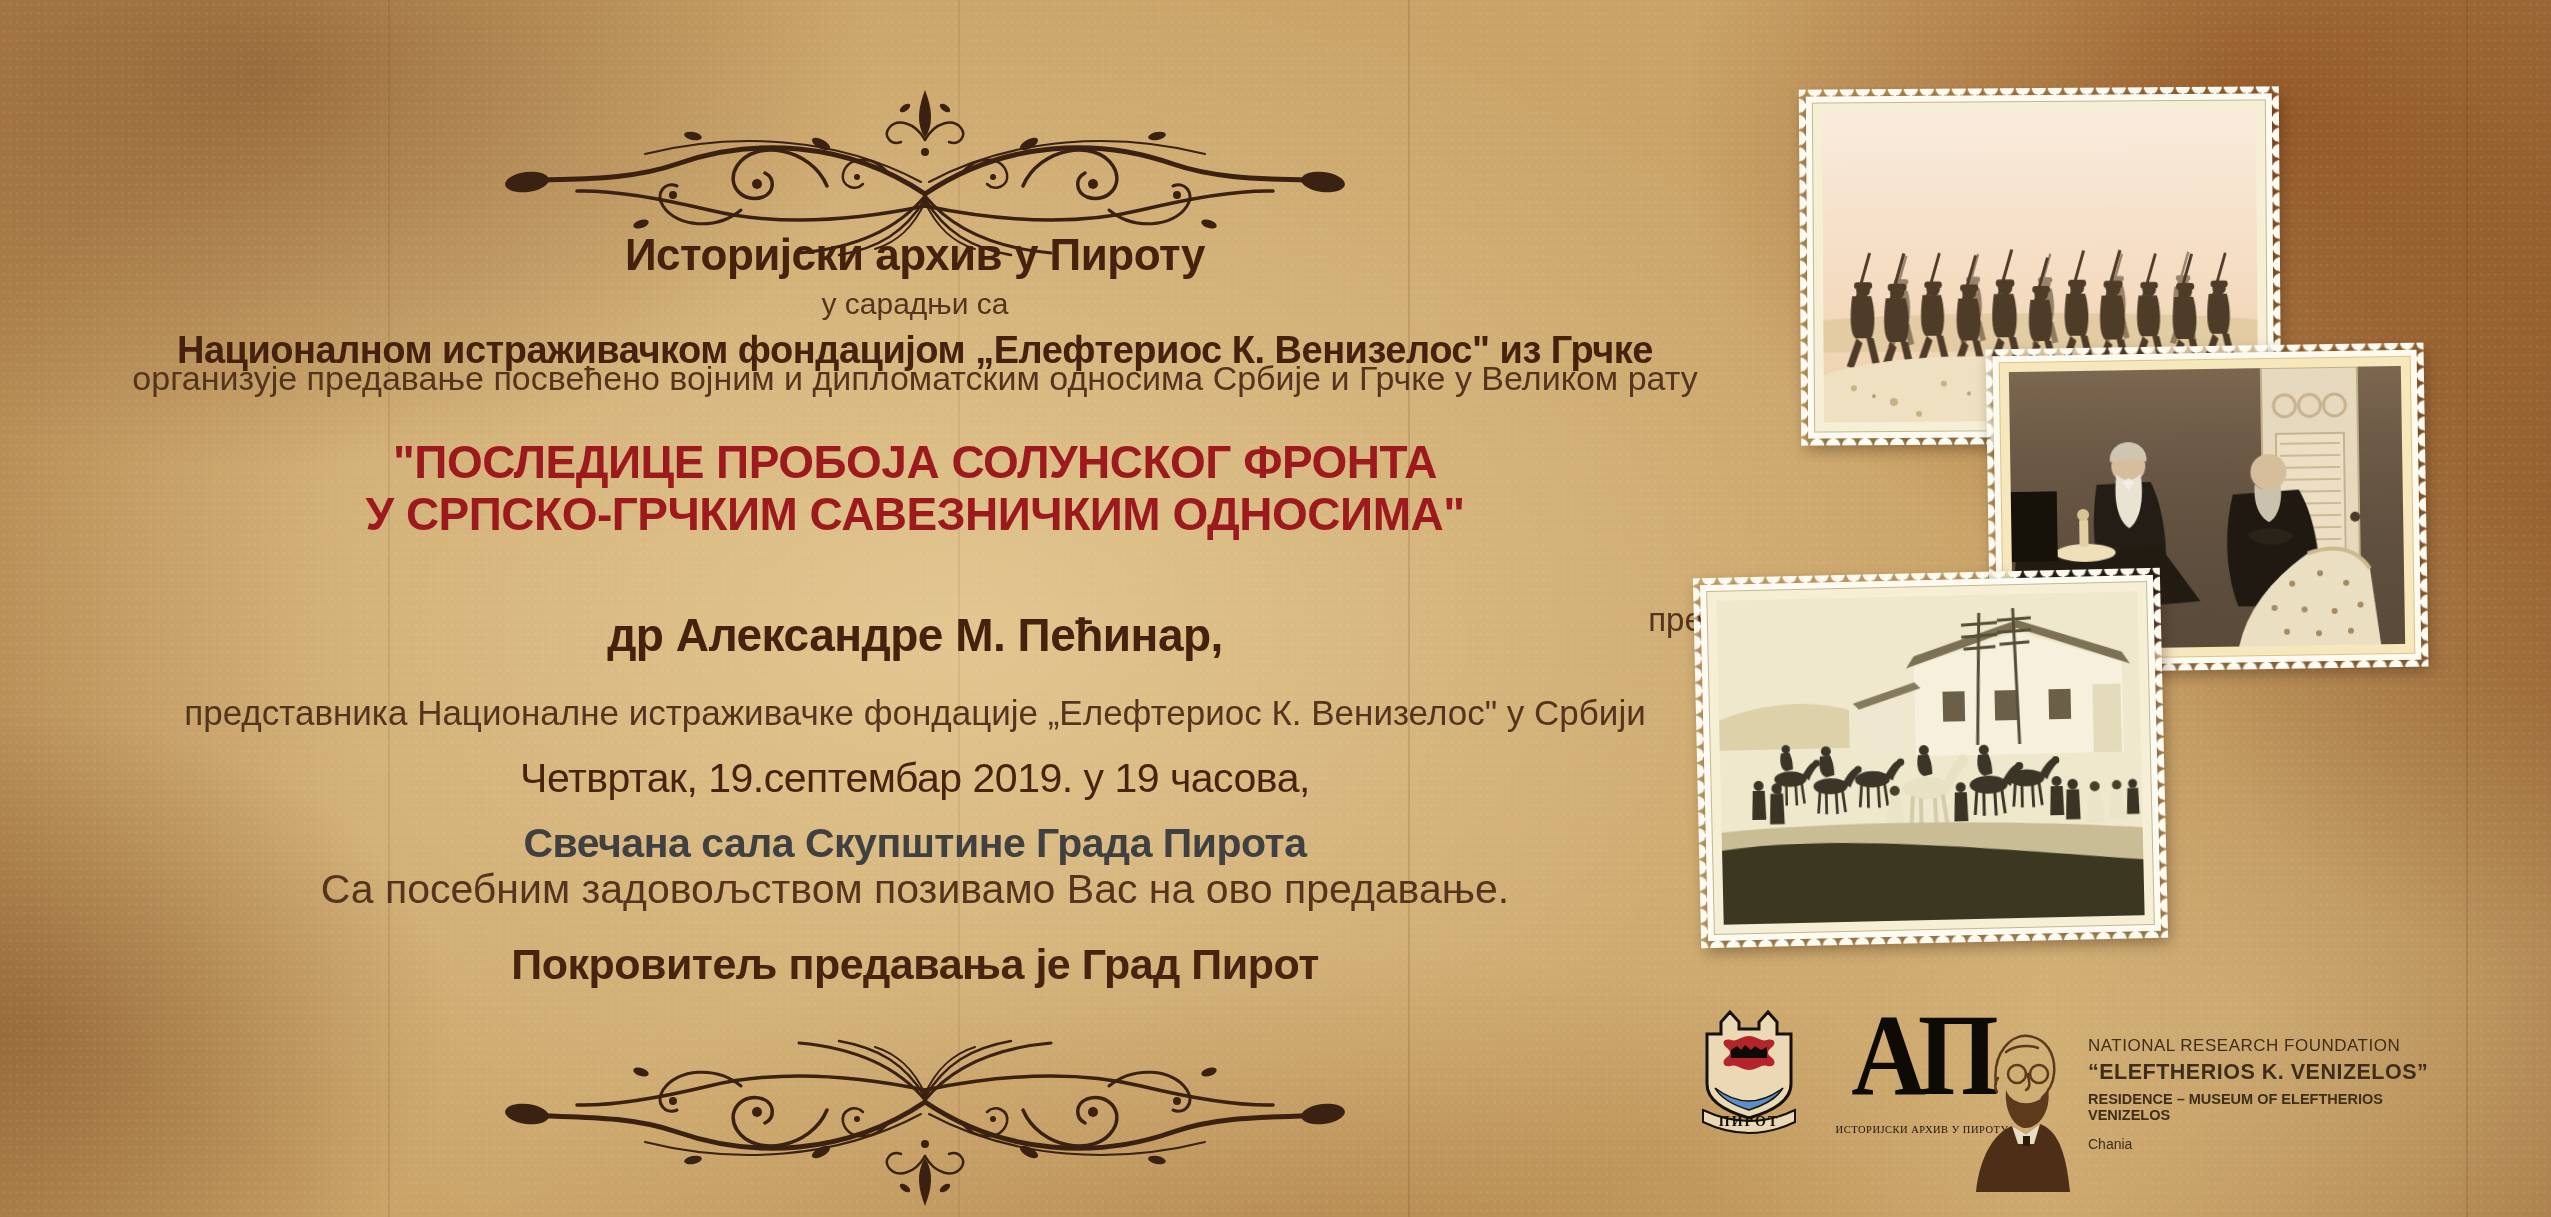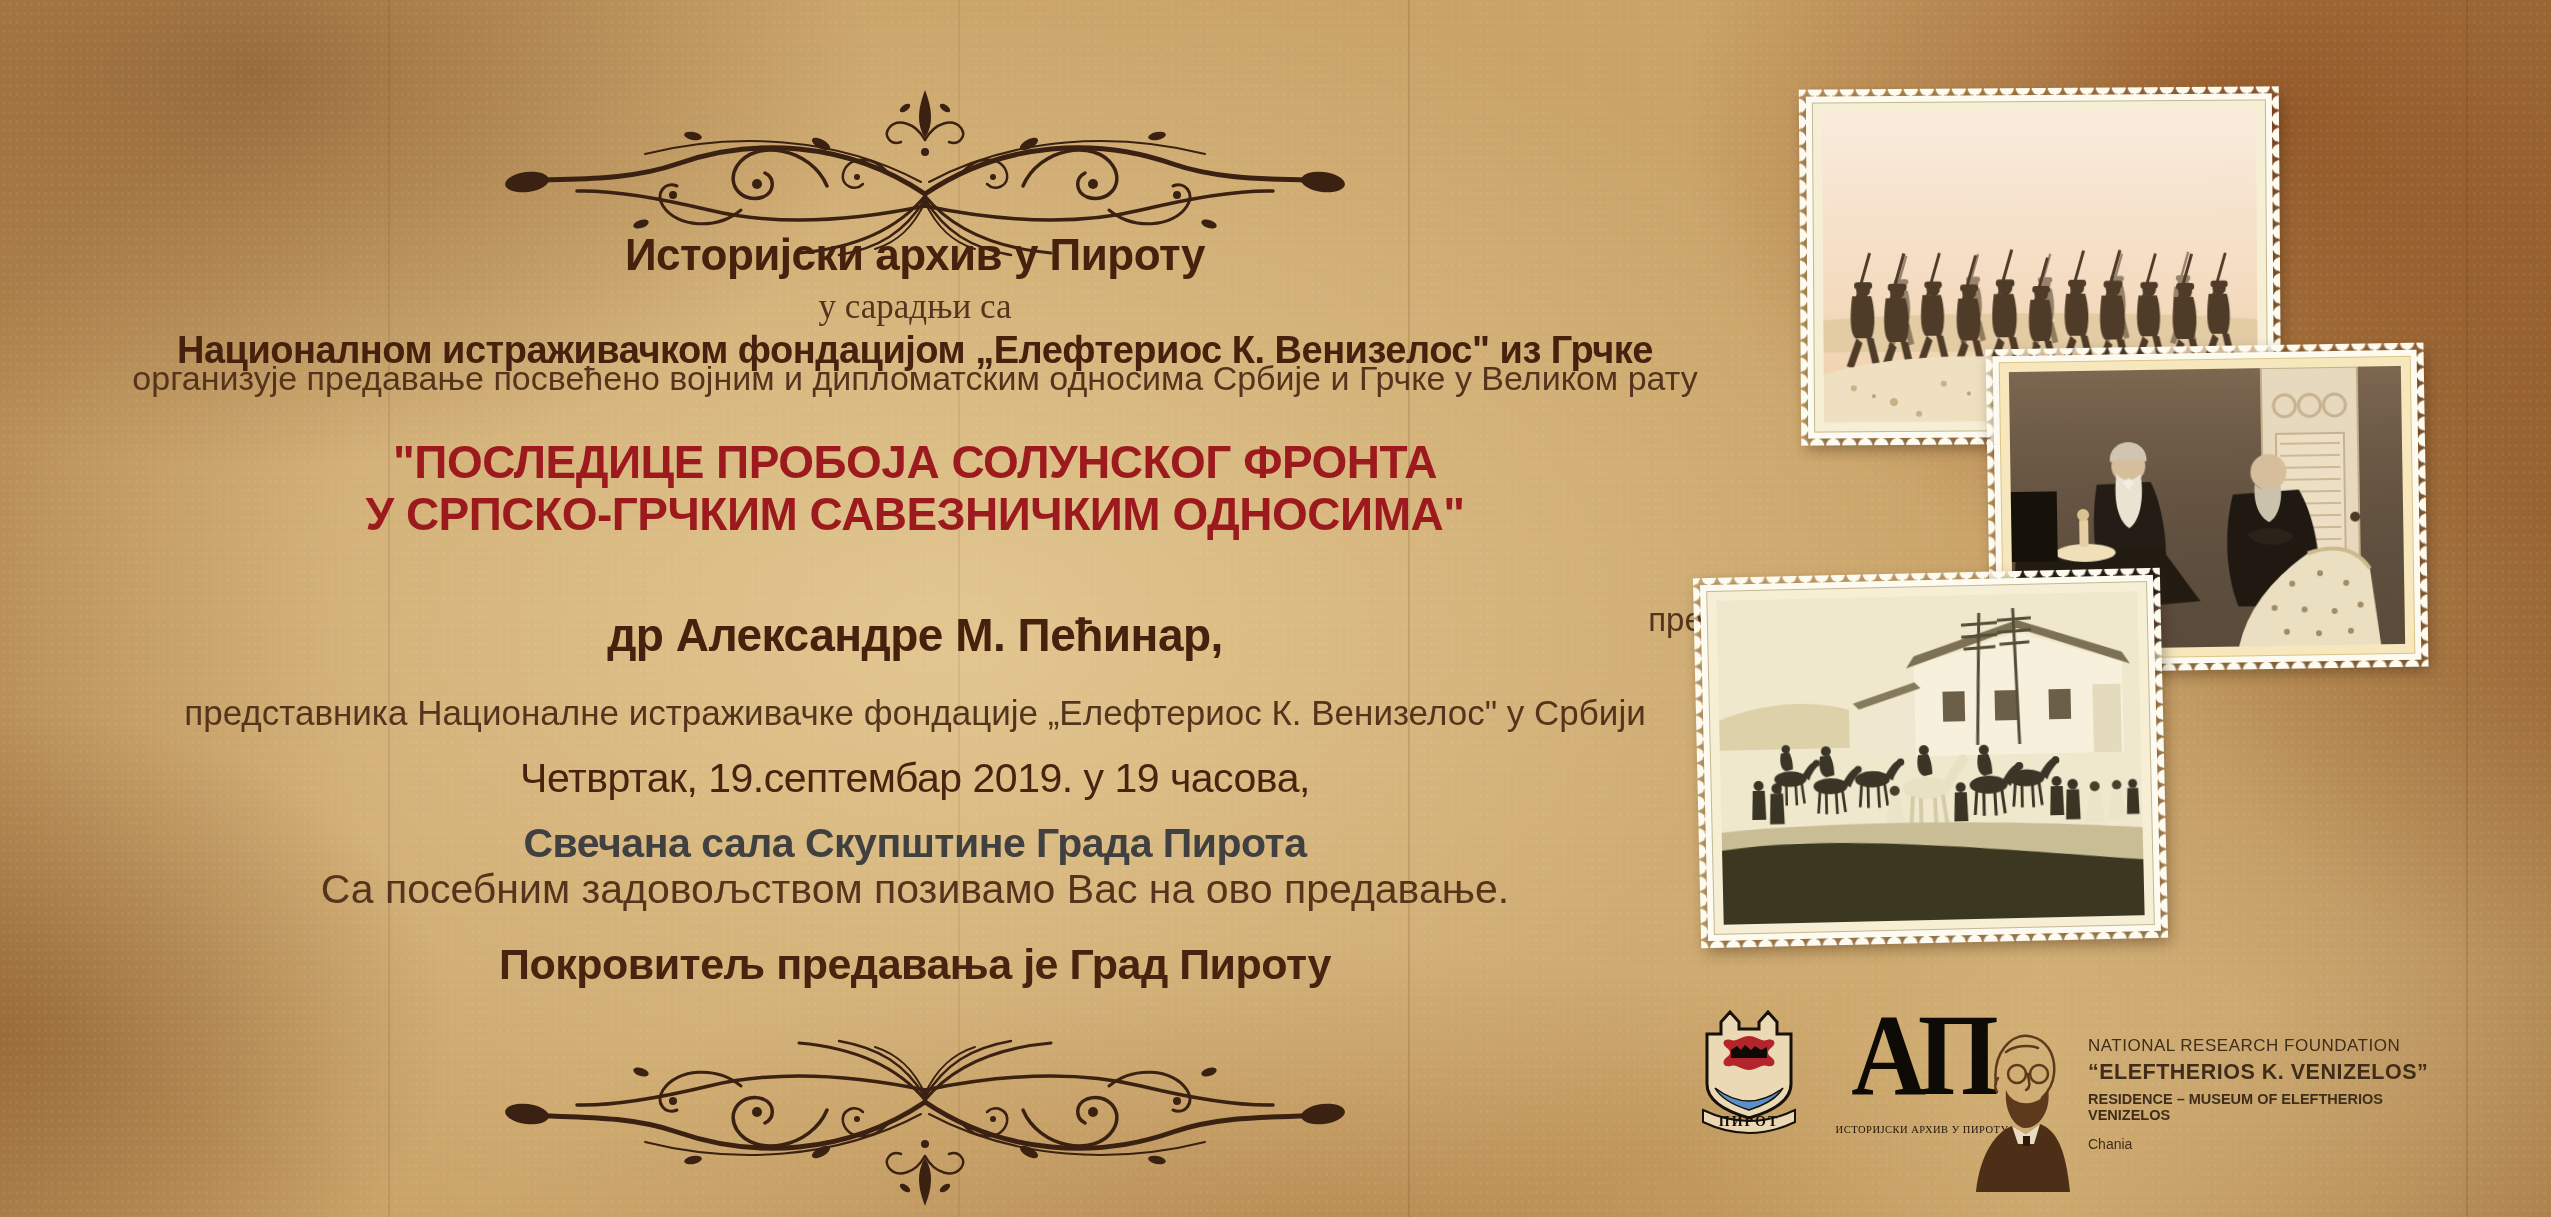--- a/index.html
+++ b/index.html
@@ -20,21 +20,21 @@
   .speckle{
     position:absolute;inset:0;pointer-events:none;z-index:0;
     background-image:radial-gradient(rgba(255,248,225,.07) 1px, rgba(0,0,0,0) 1.4px);
     background-size:7px 9px;
   }
   .crease{position:absolute;top:0;bottom:0;width:2px;pointer-events:none;z-index:0;}
 
   
   .line{position:absolute;left:20px;width:1790px;text-align:center;color:#54341c;z-index:2;}
   .t-organizer{top:230px;font-size:44px;font-weight:bold;color:#45210e;letter-spacing:-.5px;}
-  .t-coop{top:287px;font-size:35px;font-family:Liberation Serif, serif;}
+  .t-coop{top:287px;font-size:30px;}
   .t-foundation{top:329px;font-size:38px;font-weight:bold;color:#45210e;letter-spacing:-.5px;}
   .t-desc{top:359px;font-size:34px;}
   .t-redtitle{top:436px;font-size:46px;font-weight:bold;color:#9c1a1d;line-height:52px;letter-spacing:-.5px;}
   .t-lecturer-label{top:601px;font-size:33px;text-align:right;}
   .t-lecturer-name{top:608px;font-size:46px;font-weight:bold;color:#45210e;letter-spacing:-.5px;}
   .t-lecturer-role{top:693px;font-size:35px;}
   .t-datetime{top:755px;font-size:41px;font-weight:normal;color:#48230f;letter-spacing:-.5px;}
   .t-venue{top:820px;font-size:41px;font-weight:bold;color:#404040;letter-spacing:-.5px;}
   .t-invite{top:866px;font-size:41px;}
   .t-patron{top:940px;font-size:43px;font-weight:bold;color:#48230f;letter-spacing:-.5px;}
@@ -135,21 +135,21 @@
 <div class="line t-redtitle">
   <div>"ПОСЛЕДИЦЕ ПРОБОЈА СОЛУНСКОГ ФРОНТА</div>
   <div>У СРПСКО-ГРЧКИМ САВЕЗНИЧКИМ ОДНОСИМА"</div>
 </div>
 <div class="line t-lecturer-label">предавача</div>
 <div class="line t-lecturer-name">др Александре М. Пећинар,</div>
 <div class="line t-lecturer-role">представника Националне истраживачке фондације „Елефтериос К. Венизелос" у Србији</div>
 <div class="line t-datetime">Четвртак, 19.септембар 2019. у 19 часова,</div>
 <div class="line t-venue">Свечана сала Скупштине Града Пирота</div>
 <div class="line t-invite">Са посебним задовољством позивамо Вас на ово предавање.</div>
-<div class="line t-patron">Покровитељ предавања је Град Пироту</div>
+<div class="line t-patron">Покровитељ предавања је Град Пирот</div>
 
 <div class="photo photo1">
   <div class="deckle">
       <div class="mat">
     <svg width="434" height="310" viewBox="0 0 434 310">
       <defs>
         <linearGradient id="sky1" x1="0" y1="0" x2="0" y2="1">
           <stop offset="0" stop-color="#f9ebdc"></stop>
               <stop offset=".7" stop-color="#f3d8ba"></stop>
               <stop offset="1" stop-color="#eccfa9"></stop>

